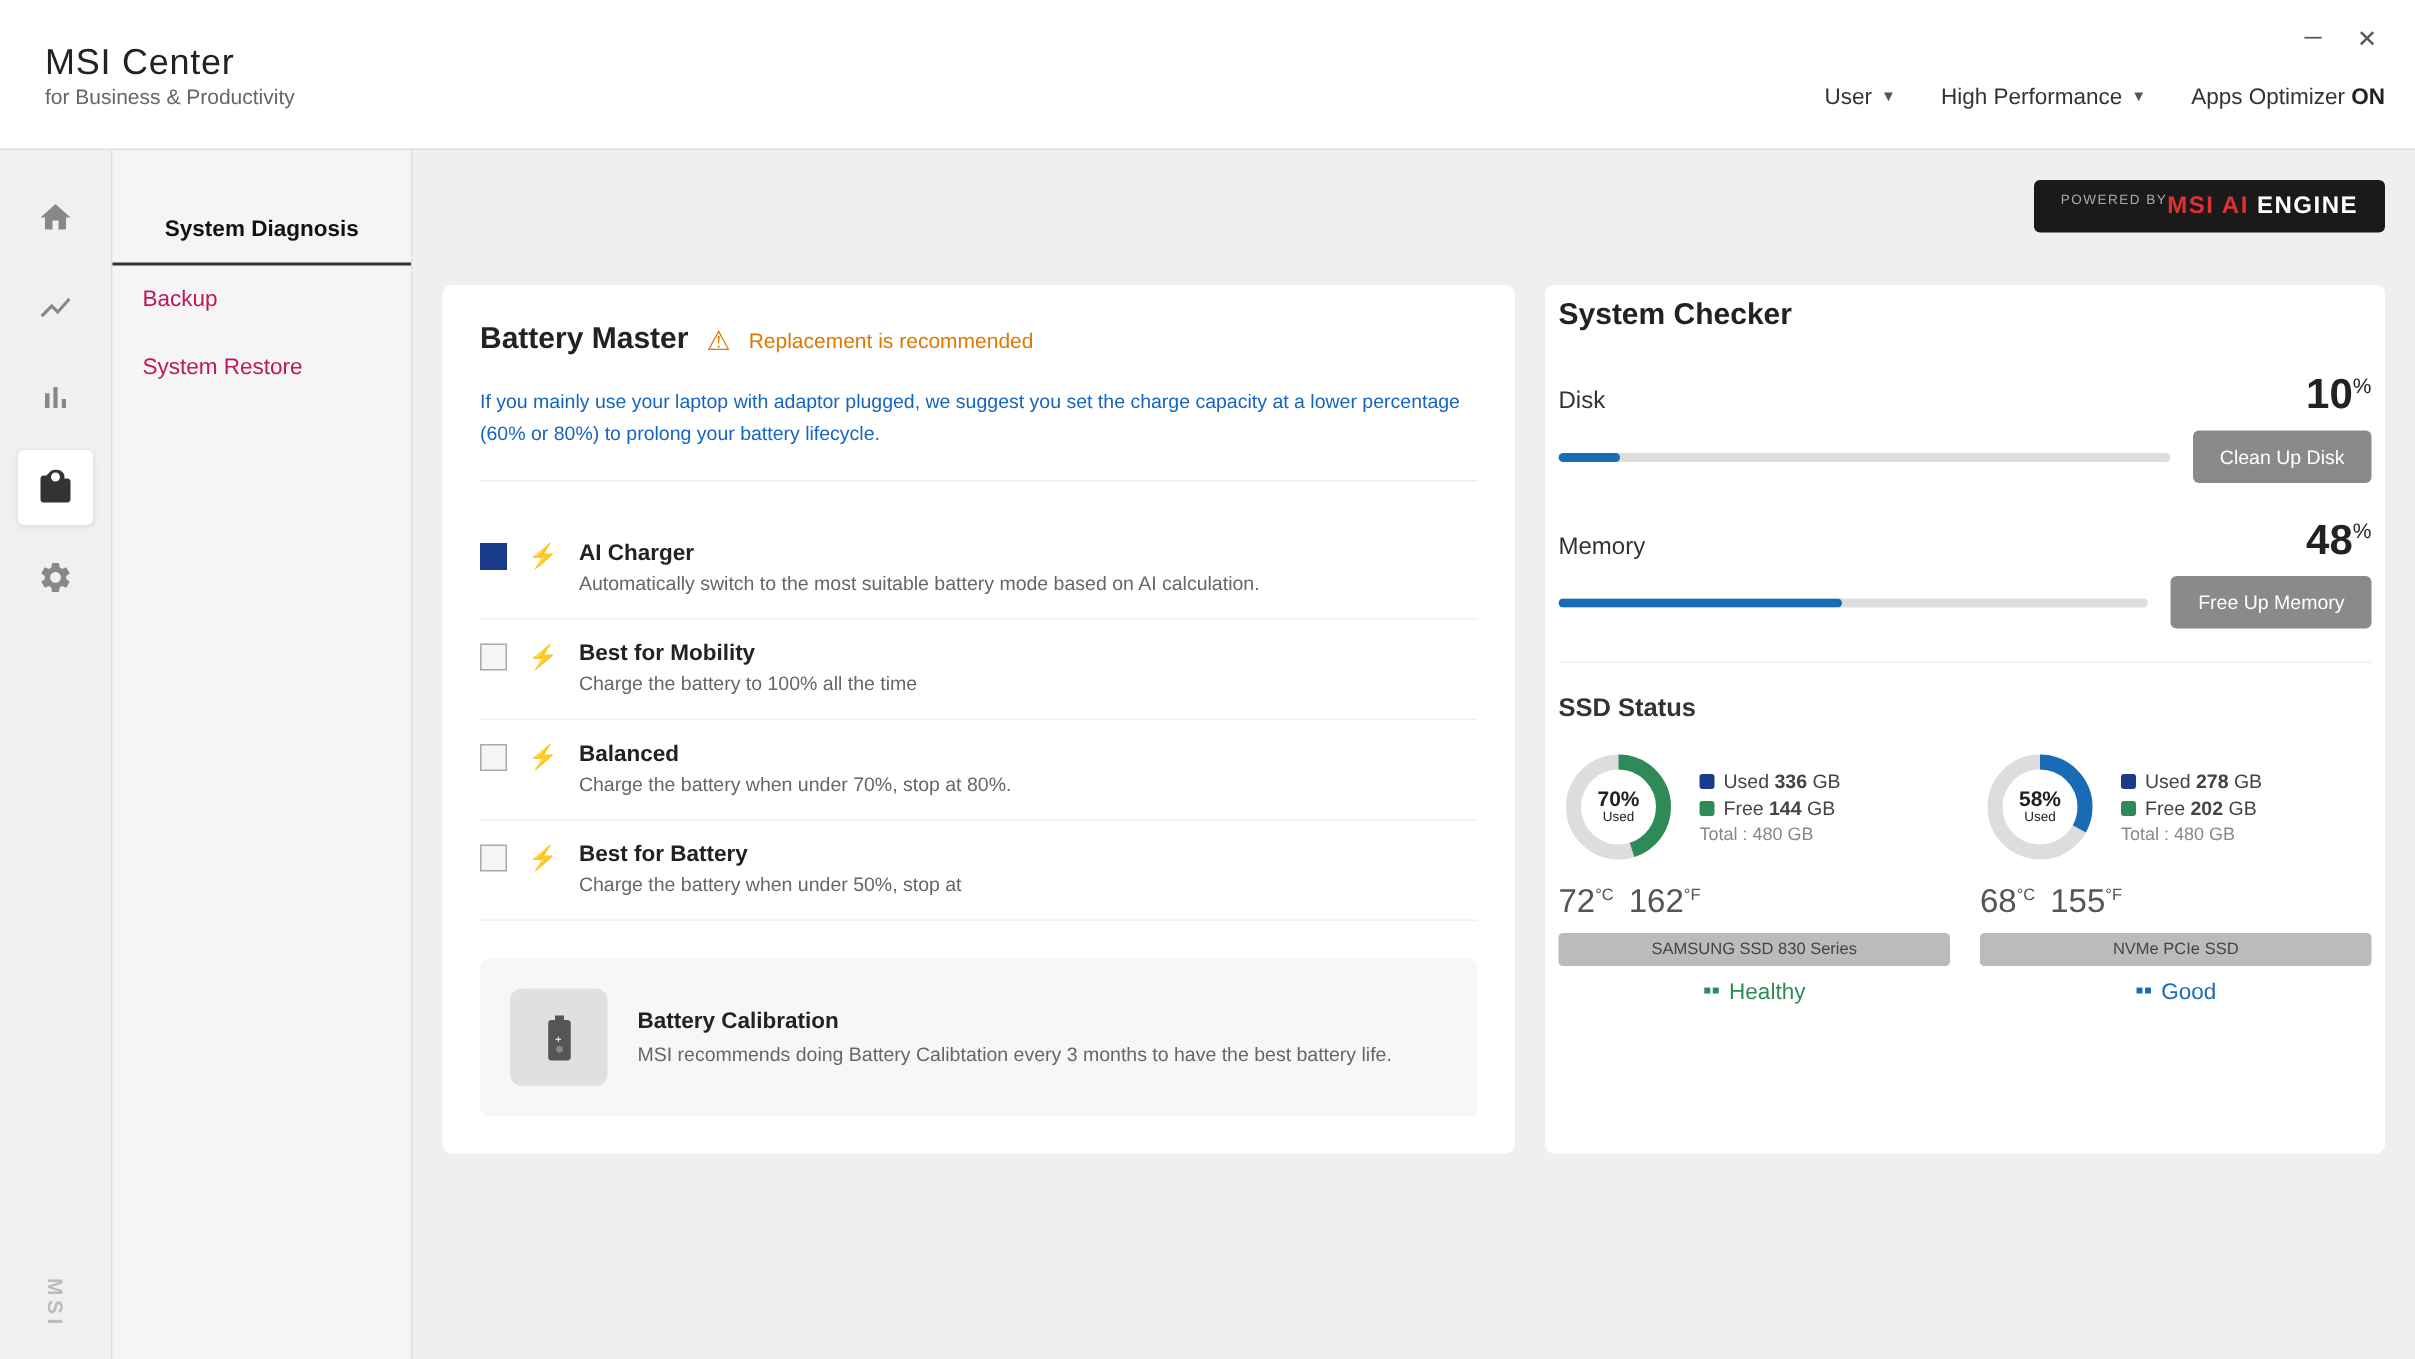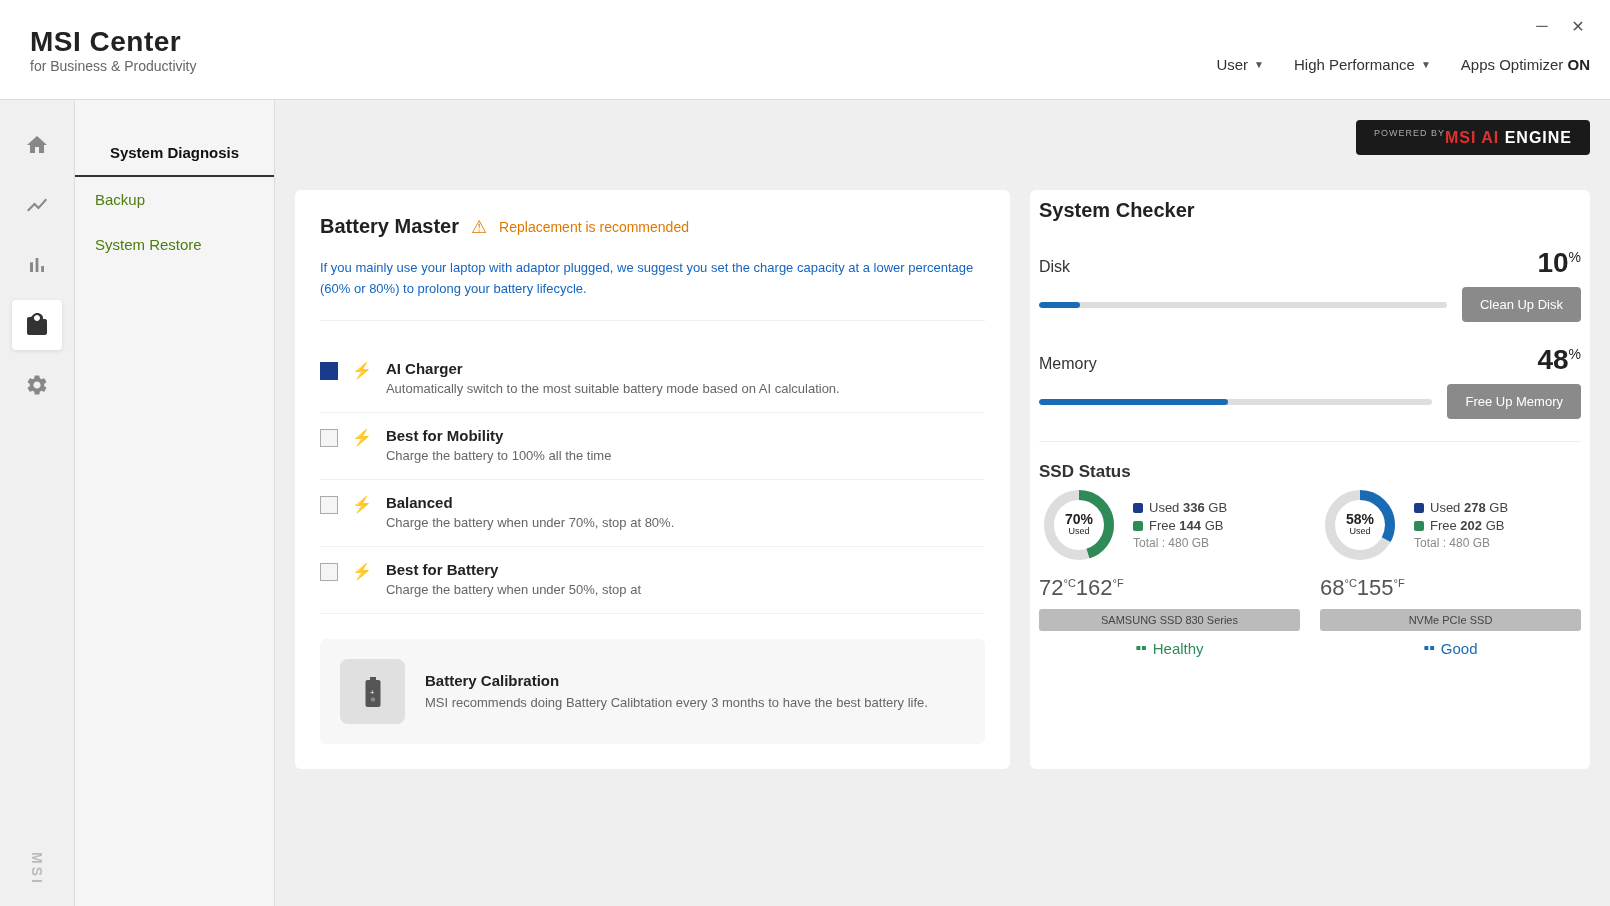--- a/index.html
+++ b/index.html
@@ -21,22 +21,22 @@
       justify-content: space-between;
       padding: 0 20px 0 30px;
       border-bottom: 1px solid #ddd;
       position: relative;
     }
     .title-bar-left {
       display: flex;
       flex-direction: column;
     }
     .app-title {
-      font-size: 28px;
-      font-weight: 700;
+      font-size: 24px;
+      font-weight: 400;
       color: #222;
       letter-spacing: 0.5px;
     }
     .app-subtitle {
       font-size: 14px;
       color: #666;
       font-weight: 400;
     }
     .title-bar-controls {
       position: absolute;
@@ -135,21 +135,21 @@
     .nav-sidebar {
       width: 200px;
       background: #f5f5f5;
       padding: 30px 0 0 0;
       border-right: 1px solid #ddd;
     }
     .nav-item {
       padding: 14px 20px;
       font-size: 15px;
       cursor: pointer;
-      color: #4d7c0f;
+      color: #be185d;
     }
     .nav-item.active {
       font-weight: 700;
       color: #111;
       border-bottom: 2px solid #333;
       text-align: center;
     }
 
     
     .content-area {
@@ -375,21 +375,21 @@
       border: none;
       border-top: 1px solid #eee;
       margin: 20px 0;
     }
 
     
     .ssd-status-title {
       font-size: 17px;
       font-weight: 600;
       color: #333;
-      margin-bottom: 3px;
+      margin-bottom: 16px;
     }
     .ssd-cards {
       display: flex;
       gap: 20px;
     }
     .ssd-card {
       flex: 1;
     }
     .ssd-donut-row {
       display: flex;
@@ -439,21 +439,21 @@
     .stat-bold {
       font-weight: 700;
     }
     .ssd-total {
       font-size: 12px;
       color: #888;
       margin-top: 2px;
     }
     .ssd-temps {
       display: flex;
-      gap: 0;
+      gap: 10px;
       margin: 8px 0;
     }
     .ssd-temp-val {
       font-size: 22px;
       font-weight: 300;
       color: #555;
     }
     .ssd-temp-val sup {
       font-size: 11px;
     }

